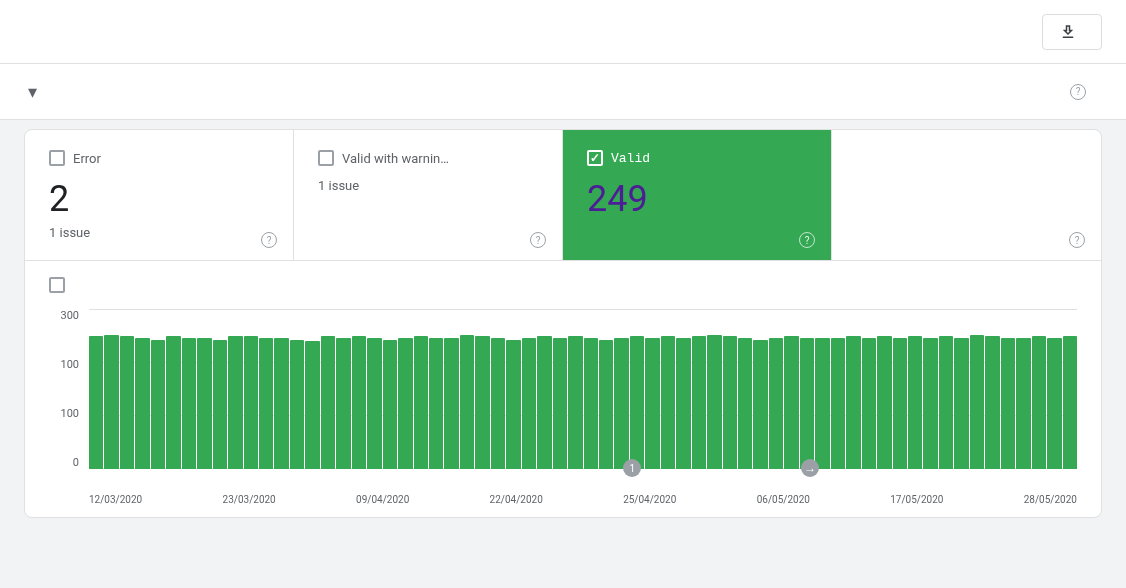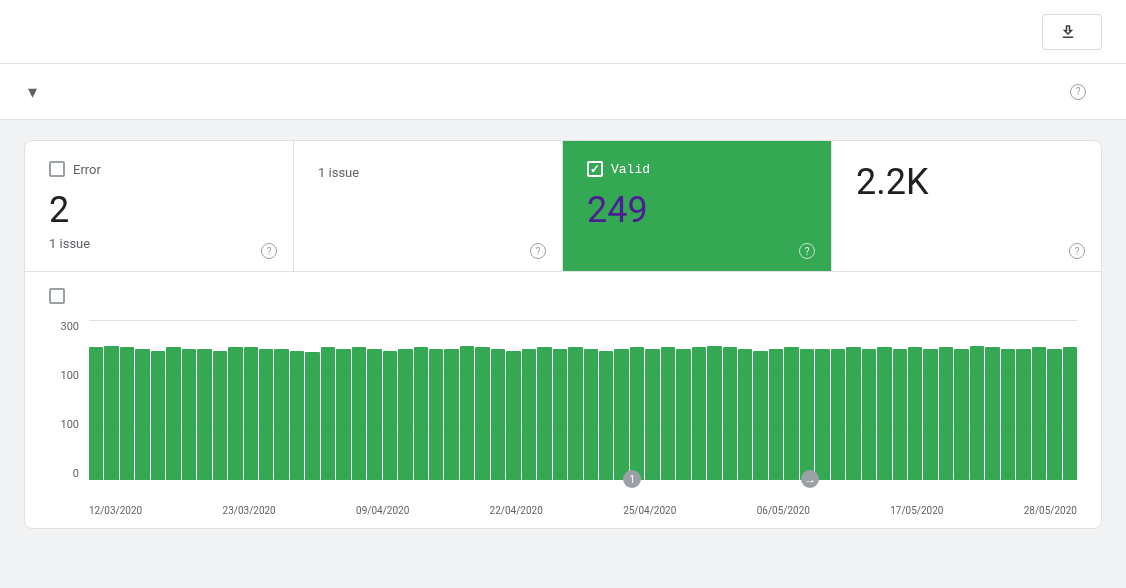--- a/index.html
+++ b/index.html
@@ -84,21 +84,21 @@
       justify-content: center;
       width: 16px;
       height: 16px;
       border-radius: 50%;
       border: 1.5px solid #9aa0a6;
       color: #9aa0a6;
       font-size: 10px;
       cursor: pointer;
     }
     .main-content {
-      padding: 20px 24px;
+      padding: 9px 24px;
     }
     .card {
       background: #fff;
       border-radius: 8px;
       border: 1px solid #e0e0e0;
       overflow: hidden;
     }
     .status-cards {
       display: grid;
       grid-template-columns: 1fr 1fr 1fr 1fr;
@@ -297,35 +297,38 @@
     <div class="status-card">
           <div class="status-card-header">
             <span class="status-checkbox"></span>
             <span class="status-label">Error</span>
           </div>
           <div class="status-count">2</div>
           <div class="status-issue">1 issue</div>
           <div class="status-card-footer"><span class="info-circle">?</span></div>
         </div>
         <div class="status-card">
+          <div class="status-card-header">
+            <span class="status-checkbox"></span>
+            <span class="status-label">Valid with warnin…</span>
+          </div>
           <div class="status-issue">1 issue</div>
           <div class="status-card-footer"><span class="info-circle">?</span></div>
         </div>
         <div class="status-card active">
           <div class="status-card-header">
             <span class="status-checkbox checked">
               <span class="checkmark">✓</span>
             </span>
             <span class="status-label">Valid</span>
           </div>
           <div class="status-count">249</div>
           <div class="status-card-footer"><span class="info-circle" style="border-color: rgba(255, 255, 255, 0.7); color: rgba(255, 255, 255, 0.9);">?</span></div>
         </div>
         <div class="status-card">
-          <div class="status-count">2.2K</div>
           <div class="status-card-footer"><span class="info-circle">?</span></div>
         </div>
       </div>
     <div class="chart-section">
       <div class="chart-header">
         <span class="chart-checkbox"></span>
         <span class="chart-label"></span>
       </div>
       <div class="chart-area">
         <div style="position:absolute;left:0;top:-18px;font-size:11px;color:#5f6368;"></div>

